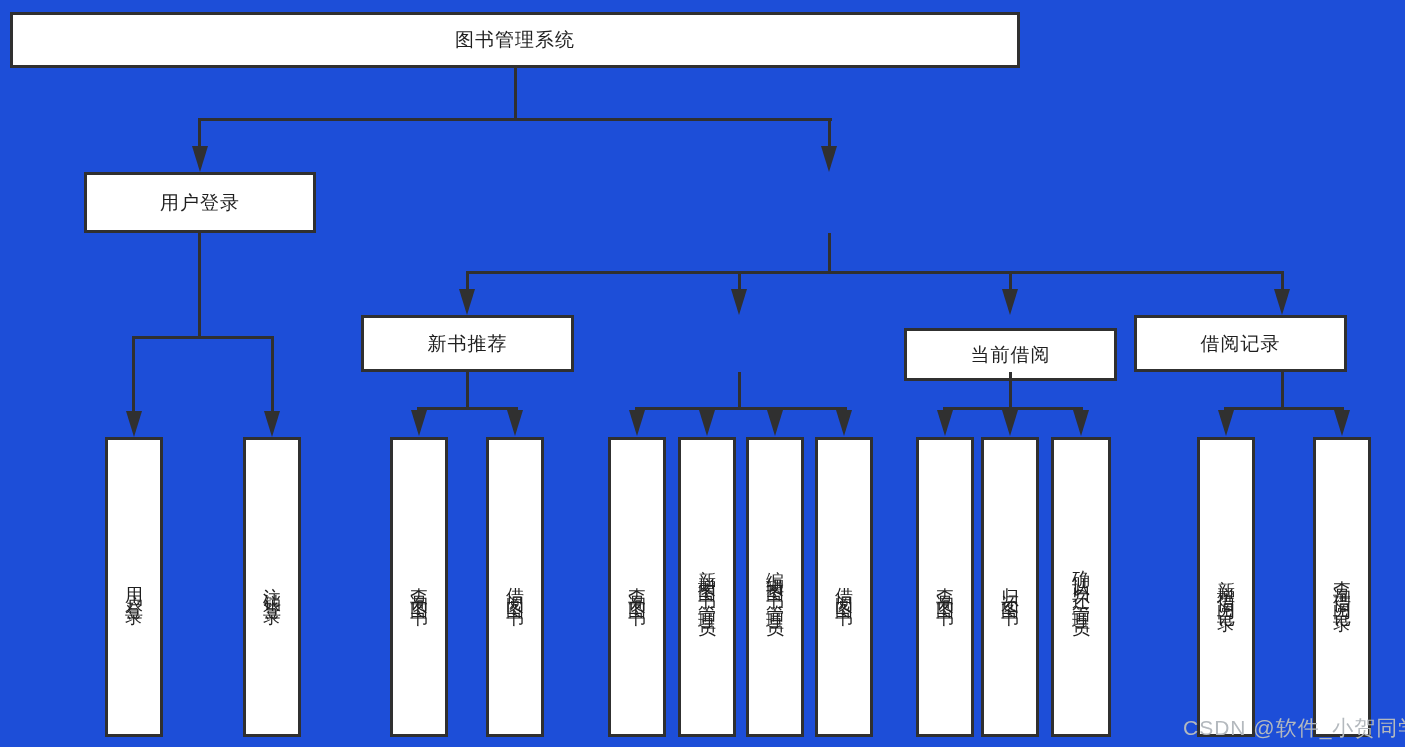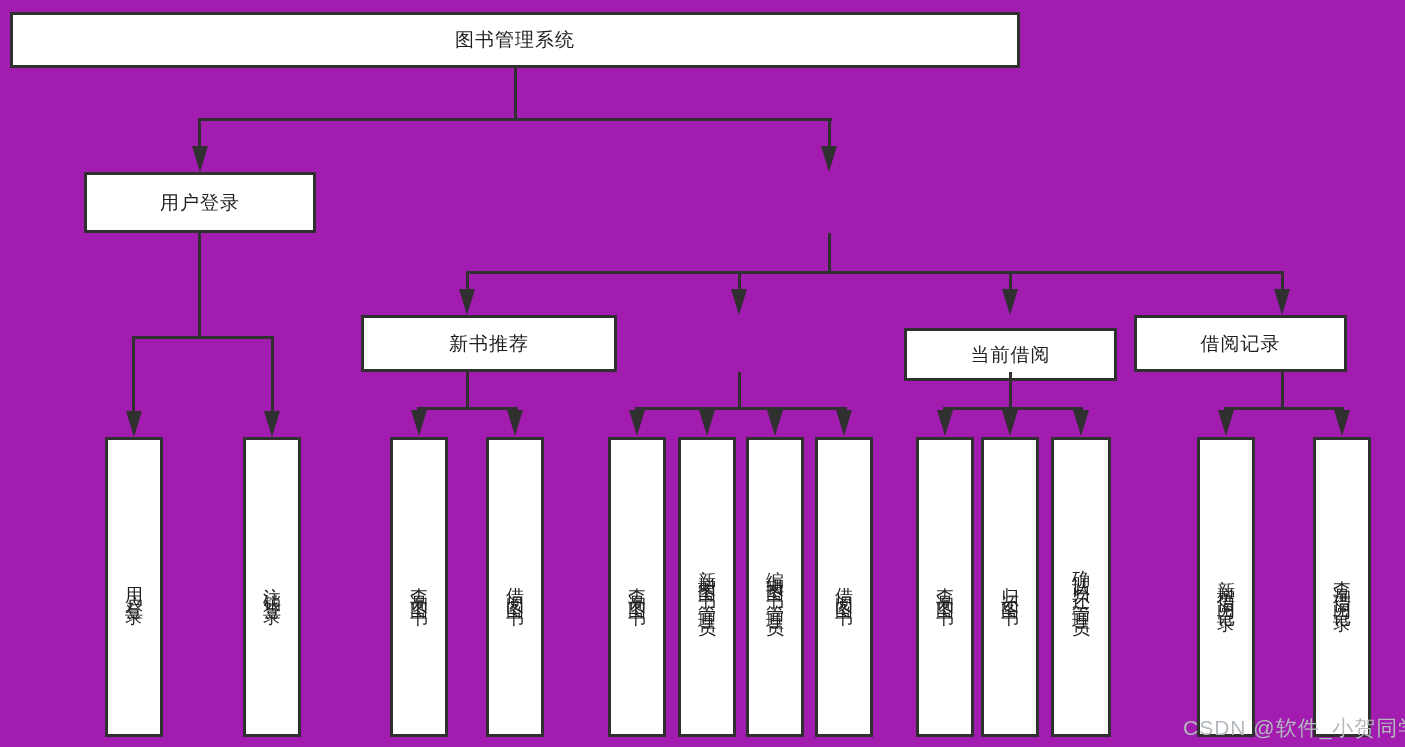--- a/index.html
+++ b/index.html
@@ -1,17 +1,17 @@
 <!DOCTYPE html>
 <html><head>
 <meta charset="utf-8">
 <style>
   html,body{margin:0;padding:0;background:#ffffff;}
   .canvas{
-    position:relative;width:1405px;height:747px;background:#a21caf;
+    position:relative;width:1405px;height:747px;background:#1d4ed8;
     font-family:"Liberation Sans","DejaVu Sans",sans-serif;overflow:hidden;
   }
   .node{
     position:absolute;box-sizing:border-box;border:3px solid #303030;background:#ffffff;
     display:flex;align-items:center;justify-content:center;color:#1f1f1f;
   }
   .hnode{font-size:19px;letter-spacing:1px;}
   .leaf .vtxt{
     writing-mode:vertical-rl;text-orientation:mixed;
     font-size:18px;letter-spacing:7px;line-height:1;color:#1f1f1f;
@@ -33,21 +33,21 @@
 <div class="canvas">
 
   <div class="node hnode" style="left:10px;top:12px;width:1010px;height:56px">
     <span>图书管理系统</span>
   </div>
 
   <div class="node hnode" style="left:84px;top:172px;width:232px;height:61px">
     <span>用户登录</span>
   </div>
 
-  <div class="node hnode" style="left:361px;top:315px;width:256px;height:57px">
+  <div class="node hnode" style="left:361px;top:315px;width:213px;height:57px">
     <span>新书推荐</span>
   </div>
   <div class="node hnode" style="left:904px;top:328px;width:213px;height:53px">
     <span>当前借阅</span>
   </div>
   <div class="node hnode" style="left:1134px;top:315px;width:213px;height:57px">
     <span>借阅记录</span>
   </div>
 
   <div class="node leaf" style="left:105px;top:437px;width:58px;height:300px">

